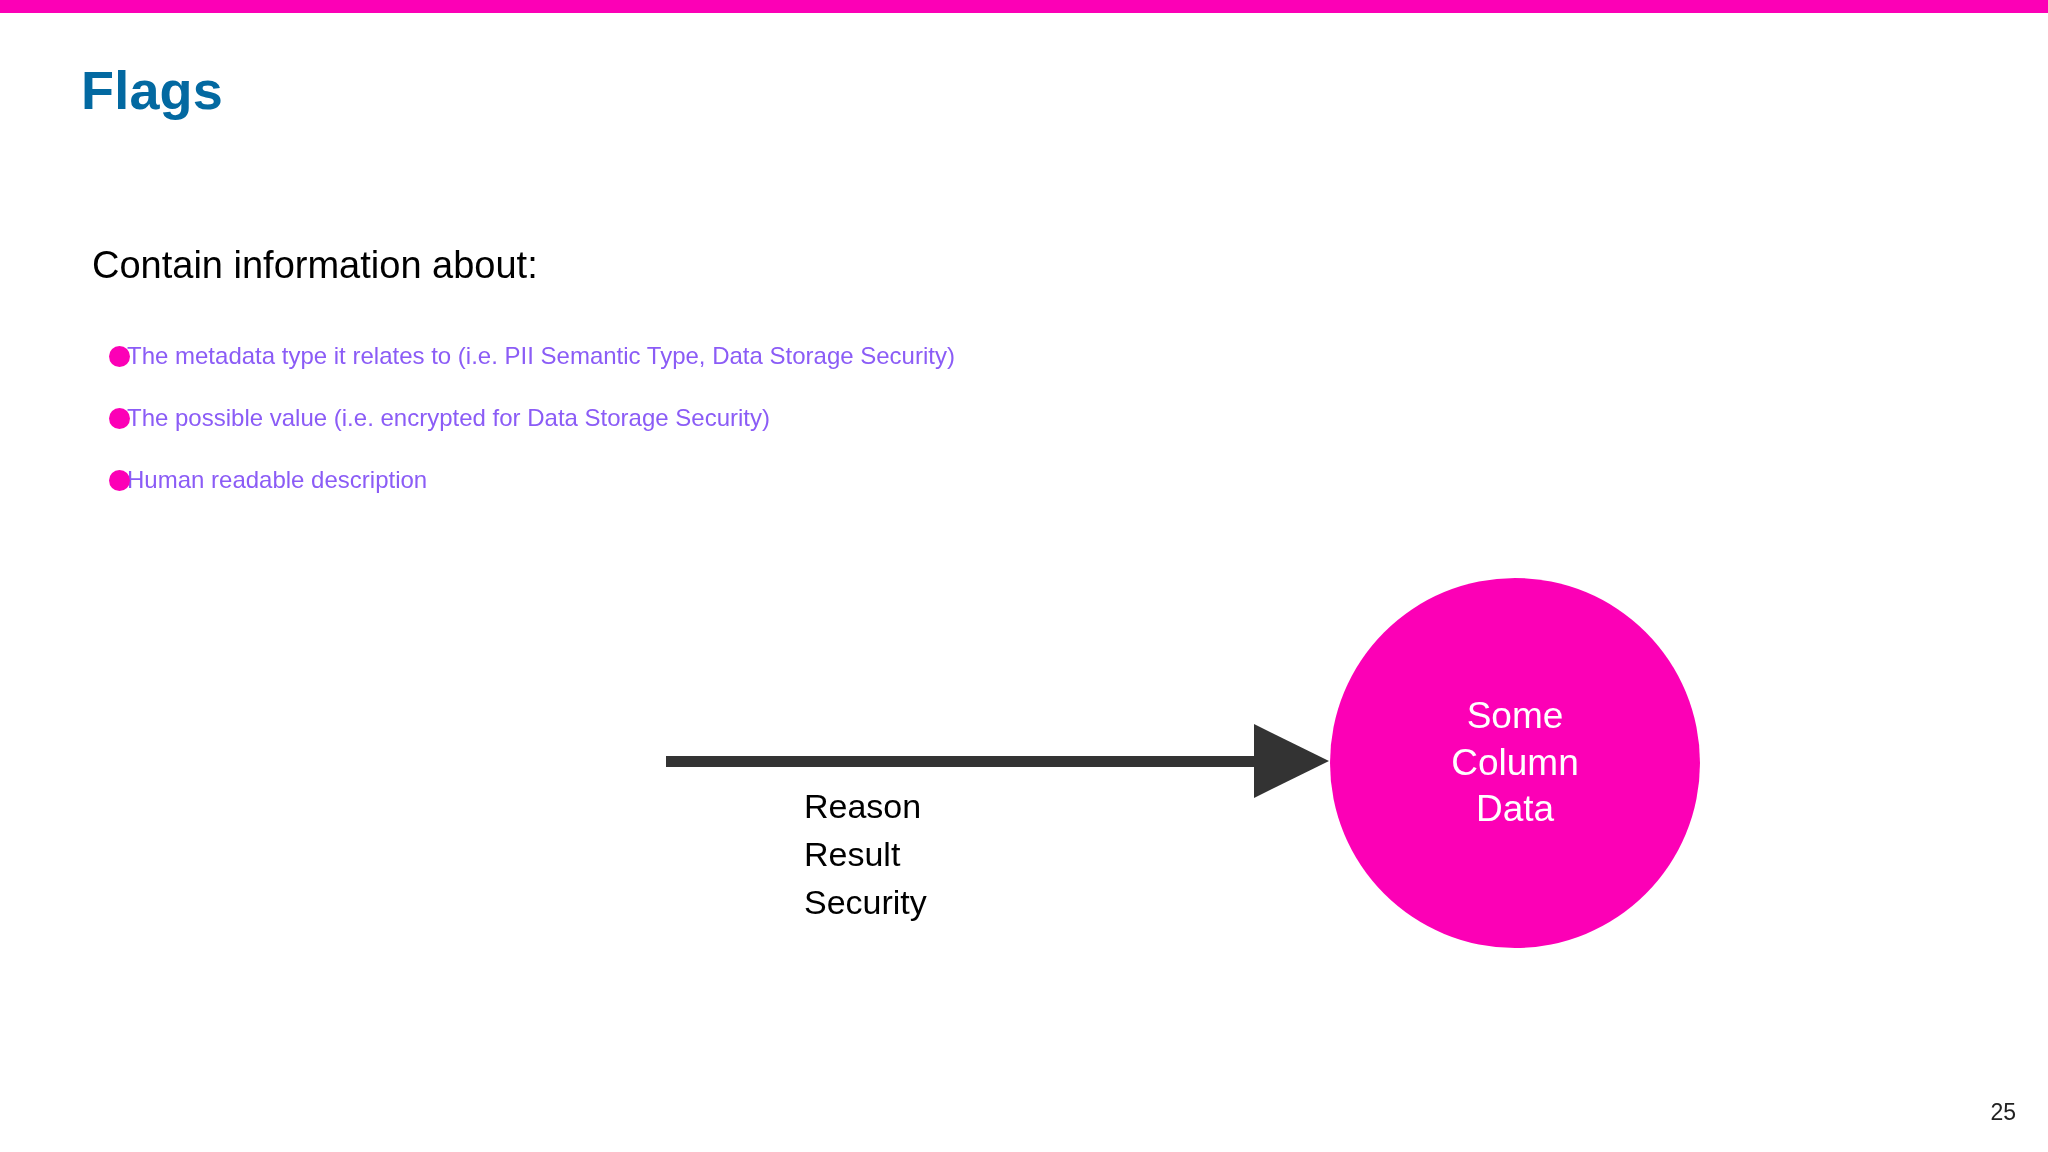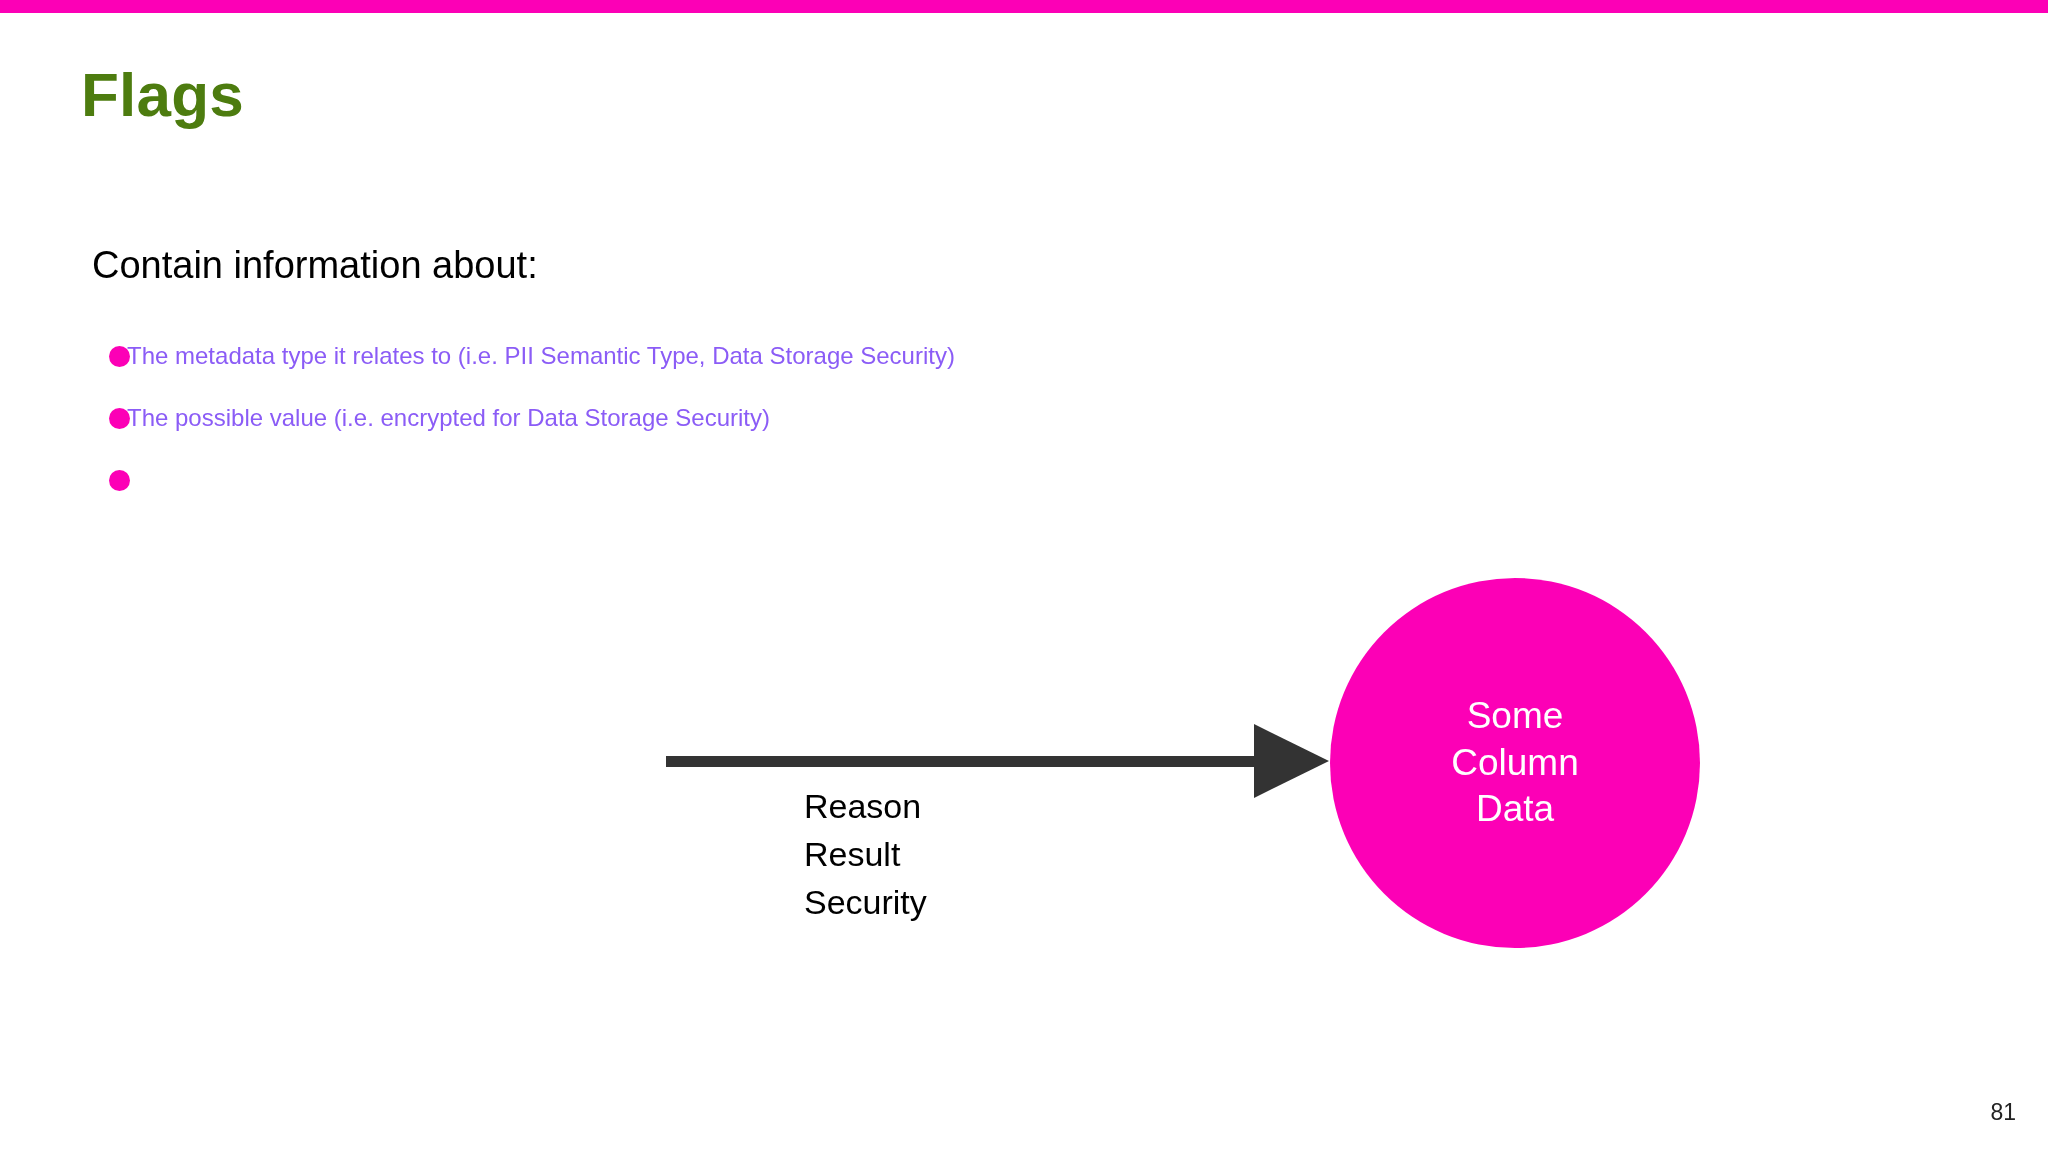--- a/index.html
+++ b/index.html
@@ -27,24 +27,24 @@
     width: 2048px;
     height: 13px;
     background: #fc00b6;
   }
 
   
   #page-title {
     position: absolute;
     left: 81px;
     top: 62px;
-    font-size: 62px;
+    font-size: 54px;
     line-height: 1.05;
     font-weight: bold;
-    color: #4d7c0f;
+    color: #0369a1;
     letter-spacing: 0.2px;
   }
 
   
   #intro-line {
     position: absolute;
     left: 92px;
     top: 243px;
     font-size: 38px;
     line-height: 1.2;
@@ -187,20 +187,21 @@
       <span class="bullet-text">The metadata type it relates to (i.e. PII Semantic Type, Data Storage Security)</span>
     </div>
 
     <div class="bullet-row">
       <span class="bullet-dot"></span>
       <span class="bullet-text">The possible value (i.e. encrypted for Data Storage Security)</span>
     </div>
 
     <div class="bullet-row">
       <span class="bullet-dot"></span>
+      <span class="bullet-text">Human readable description</span>
     </div>
 
   </div>
 
   <div id="diagram">
 
 
     <div id="arrow-line"></div>
     <div id="arrow-head"></div>
 
@@ -213,15 +214,15 @@
     <div id="node-column" class="node-circle">
       <span class="node-label">
         <span>Some</span><br>
         <span>Column</span><br>
         <span>Data</span>
       </span>
     </div>
 
   </div>
 
-  <div id="page-number">81</div>
+  <div id="page-number">25</div>
 
 </div>
 
 </body></html>

